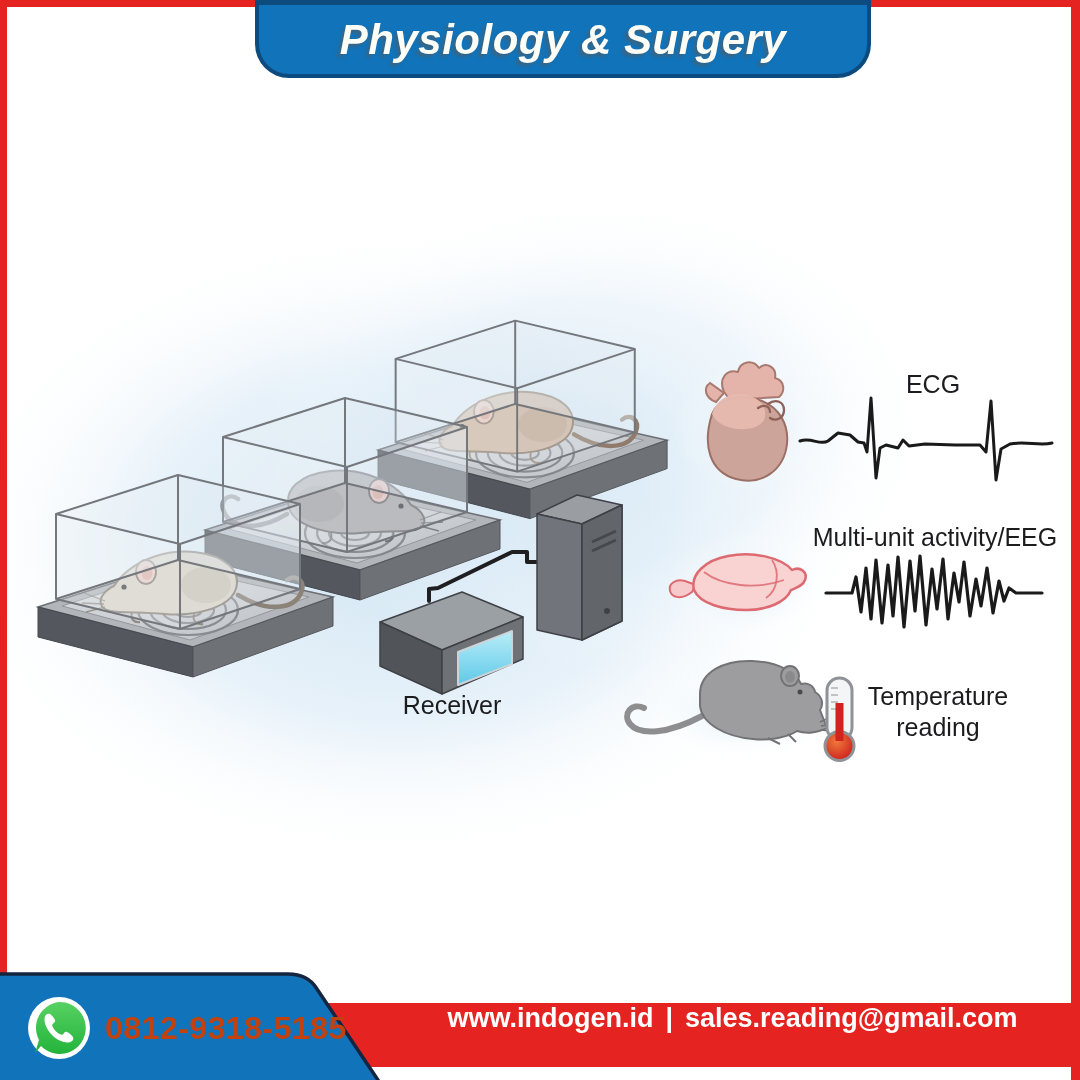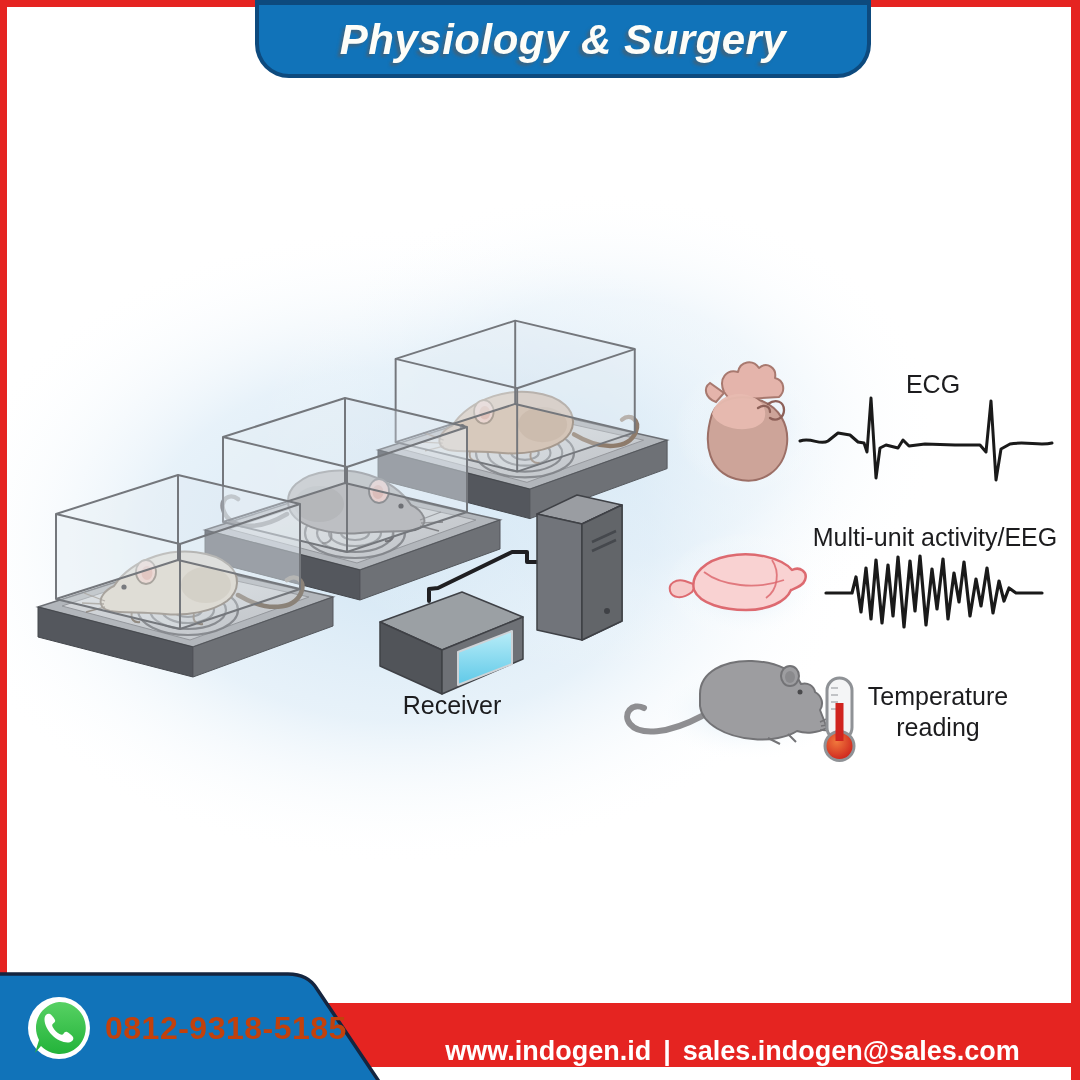--- a/index.html
+++ b/index.html
@@ -25,21 +25,21 @@
     letter-spacing:.5px;text-shadow:-3px 3px 3px rgba(90,90,90,.55);
     white-space:nowrap;
   }
 
   
   .illustration{position:absolute;left:0;top:0;width:1080px;height:1080px;z-index:1;}
 
   
   .bottom-bar{
     position:absolute;left:0;top:1003px;width:1080px;height:64px;
-    background:#e52421;z-index:6;display:flex;align-items:flex-end;
+    background:#e52421;z-index:6;display:flex;align-items:flex-start;
   }
   .bottom-bar-inner{
     margin-left:385px;width:695px;display:flex;justify-content:center;
     align-items:center;color:#ffffff;font-weight:bold;font-size:27px;
     white-space:nowrap;
   }
   .bottom-bar-inner .sep{margin:0 12px;}
 
   
   .ribbon-svg{position:absolute;left:0;top:960px;width:400px;height:120px;z-index:7;}
@@ -211,21 +211,21 @@
   <div class="frame-strip frame-right"></div>
 
   <div class="header">
     <div class="header-title">Physiology &amp; Surgery</div>
   </div>
 
   <div class="bottom-bar">
     <div class="bottom-bar-inner">
       <span>www.indogen.id</span>
       <span class="sep">|</span>
-      <span>sales.indogen@sales.com</span>
+      <span>sales.reading@gmail.com</span>
     </div>
   </div>
 
   <svg class="ribbon-svg" viewBox="0 960 400 120" xmlns="http://www.w3.org/2000/svg">
     <path d="M -6 974 L 288 974 Q 308 974 317 989 L 382 1086 L -6 1086 Z" fill="#1173b9" stroke="#15253f" stroke-width="3.5"></path>
   </svg>
   <div class="ribbon-content">
     <svg class="wa-icon" viewBox="0 0 64 64">
       <defs>
         <linearGradient id="waGreen" x1="0" y1="0" x2="0" y2="1">

